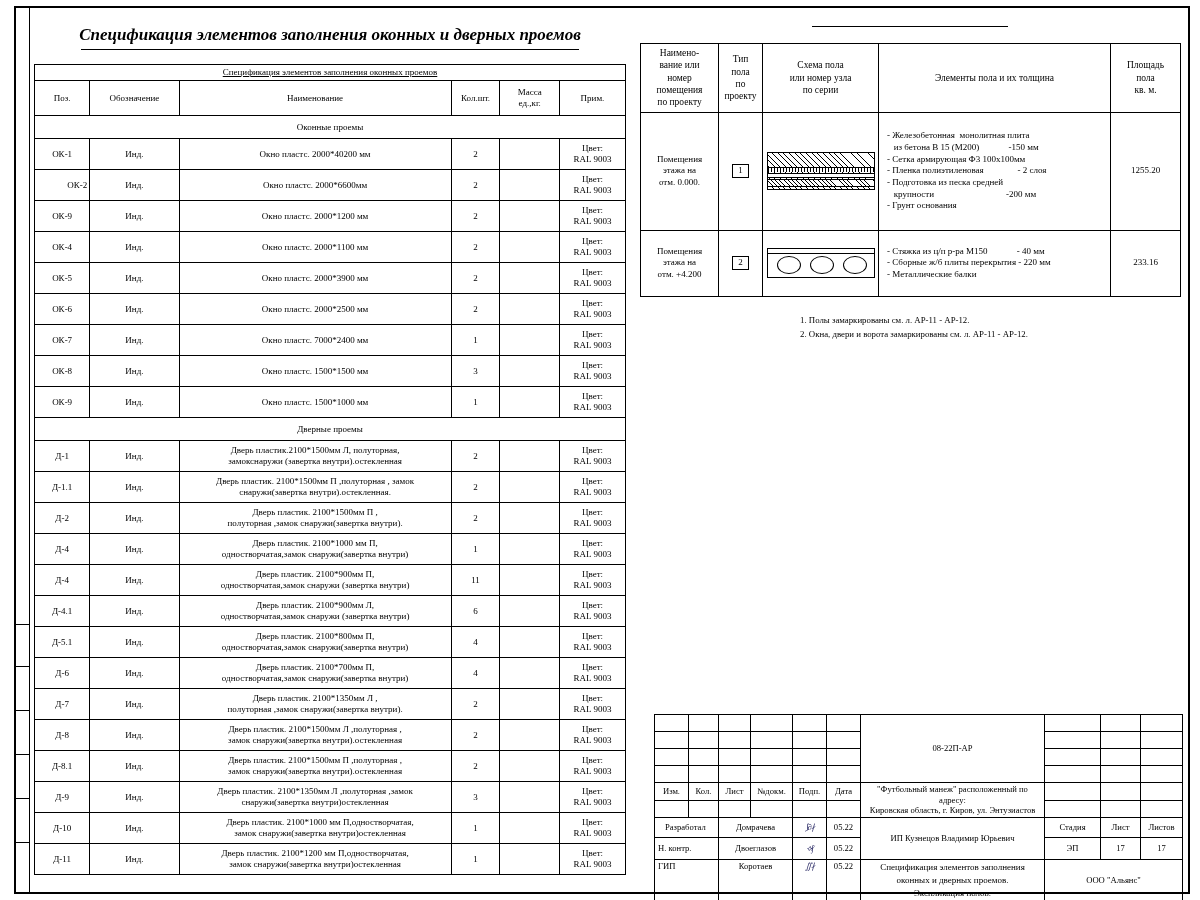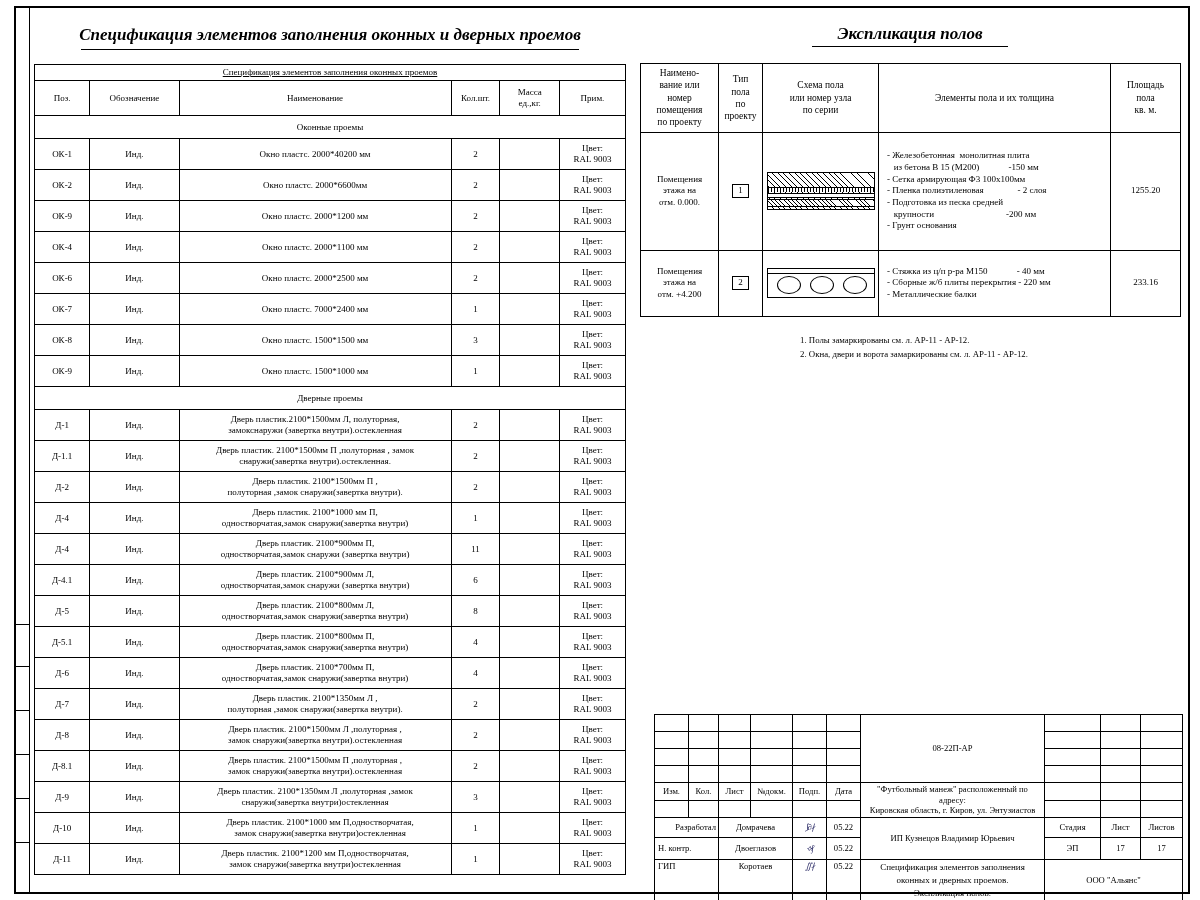--- a/index.html
+++ b/index.html
@@ -278,41 +278,50 @@
           <tr class="row-tall">
             <td style="white-space: pre-line;">ОК-1</td>
             <td style="white-space: pre-line;">Инд.</td>
             <td class="cell-name" style="white-space: pre-line;">Окно пластс. 2000*40200 мм</td>
             <td style="white-space: pre-line;">2</td>
             <td style="white-space: pre-line;"></td>
             <td class="cell-color" style="white-space: pre-line;">Цвет:
 RAL 9003</td>
           </tr>
           <tr class="row-tall">
-            <td style="white-space: pre-line;">ОК-2</td>
+            <td style="white-space: pre-line; text-align: right;">ОК-2</td>
             <td style="white-space: pre-line;">Инд.</td>
             <td class="cell-name" style="white-space: pre-line;">Окно пластс. 2000*6600мм</td>
             <td style="white-space: pre-line;">2</td>
             <td style="white-space: pre-line;"></td>
             <td class="cell-color" style="white-space: pre-line;">Цвет:
 RAL 9003</td>
           </tr>
           <tr class="row-tall">
             <td style="white-space: pre-line;">ОК-9</td>
             <td style="white-space: pre-line;">Инд.</td>
             <td class="cell-name" style="white-space: pre-line;">Окно пластс. 2000*1200 мм</td>
             <td style="white-space: pre-line;">2</td>
             <td style="white-space: pre-line;"></td>
             <td class="cell-color" style="white-space: pre-line;">Цвет:
 RAL 9003</td>
           </tr>
           <tr class="row-tall">
             <td style="white-space: pre-line;">ОК-4</td>
             <td style="white-space: pre-line;">Инд.</td>
             <td class="cell-name" style="white-space: pre-line;">Окно пластс. 2000*1100 мм</td>
+            <td style="white-space: pre-line;">2</td>
+            <td style="white-space: pre-line;"></td>
+            <td class="cell-color" style="white-space: pre-line;">Цвет:
+RAL 9003</td>
+          </tr>
+          <tr class="row-tall">
+            <td style="white-space: pre-line;">ОК-5</td>
+            <td style="white-space: pre-line;">Инд.</td>
+            <td class="cell-name" style="white-space: pre-line;">Окно пластс. 2000*3900 мм</td>
             <td style="white-space: pre-line;">2</td>
             <td style="white-space: pre-line;"></td>
             <td class="cell-color" style="white-space: pre-line;">Цвет:
 RAL 9003</td>
           </tr>
           <tr class="row-tall">
             <td style="white-space: pre-line;">ОК-6</td>
             <td style="white-space: pre-line;">Инд.</td>
             <td class="cell-name" style="white-space: pre-line;">Окно пластс. 2000*2500 мм</td>
             <td style="white-space: pre-line;">2</td>
@@ -404,30 +413,20 @@
             <td style="white-space: pre-line;">Д-4.1</td>
             <td style="white-space: pre-line;">Инд.</td>
             <td class="cell-name" style="white-space: pre-line;">Дверь пластик. 2100*900мм Л,
 одностворчатая,замок снаружи (завертка внутри)</td>
             <td style="white-space: pre-line;">6</td>
             <td style="white-space: pre-line;"></td>
             <td class="cell-color" style="white-space: pre-line;">Цвет:
 RAL 9003</td>
           </tr>
           <tr class="row-tall">
-            <td style="white-space: pre-line;">Д-5</td>
-            <td style="white-space: pre-line;">Инд.</td>
-            <td class="cell-name" style="white-space: pre-line;">Дверь пластик. 2100*800мм Л,
-одностворчатая,замок снаружи(завертка внутри)</td>
-            <td style="white-space: pre-line;">8</td>
-            <td style="white-space: pre-line;"></td>
-            <td class="cell-color" style="white-space: pre-line;">Цвет:
-RAL 9003</td>
-          </tr>
-          <tr class="row-tall">
             <td style="white-space: pre-line;">Д-5.1</td>
             <td style="white-space: pre-line;">Инд.</td>
             <td class="cell-name" style="white-space: pre-line;">Дверь пластик. 2100*800мм П,
 одностворчатая,замок снаружи(завертка внутри)</td>
             <td style="white-space: pre-line;">4</td>
             <td style="white-space: pre-line;"></td>
             <td class="cell-color" style="white-space: pre-line;">Цвет:
 RAL 9003</td>
           </tr>
           <tr class="row-tall">
@@ -498,21 +497,20 @@
             <td style="white-space: pre-line;">1</td>
             <td style="white-space: pre-line;"></td>
             <td class="cell-color" style="white-space: pre-line;">Цвет:
 RAL 9003</td>
           </tr>
         </tbody>
     </table>
   </div>
 
   <div class="right-col">
-    <div class="title-right">Экспликация полов</div>
     <div class="title-right-underline"></div>
 
     <table class="floors">
       <colgroup>
         <col style="width:78px">
         <col style="width:44px">
         <col style="width:116px">
         <col style="width:232px">
         <col style="width:70px">
       </colgroup>
@@ -665,21 +663,21 @@
           <td></td>
           <td></td>
           <td></td>
           <td></td>
           <td></td>
           <td></td>
           <td></td>
           <td></td>
         </tr>
         <tr style="height:20px">
-          <td colspan="2" style="text-align:right;padding-left:3px">Разработал</td>
+          <td colspan="2" style="text-align:left;padding-left:10px">Разработал</td>
           <td colspan="2">Домрачева</td>
           <td class="sig">⟆∂∤</td>
           <td>05.22</td>
           <td rowspan="2" class="stamp-org">ИП Кузнецов Владимир Юрьевич</td>
           <td>Стадия</td>
           <td>Лист</td>
           <td>Листов</td>
         </tr>
         <tr style="height:22px">
           <td colspan="2" style="text-align:left;padding-left:3px">Н. контр.</td>

